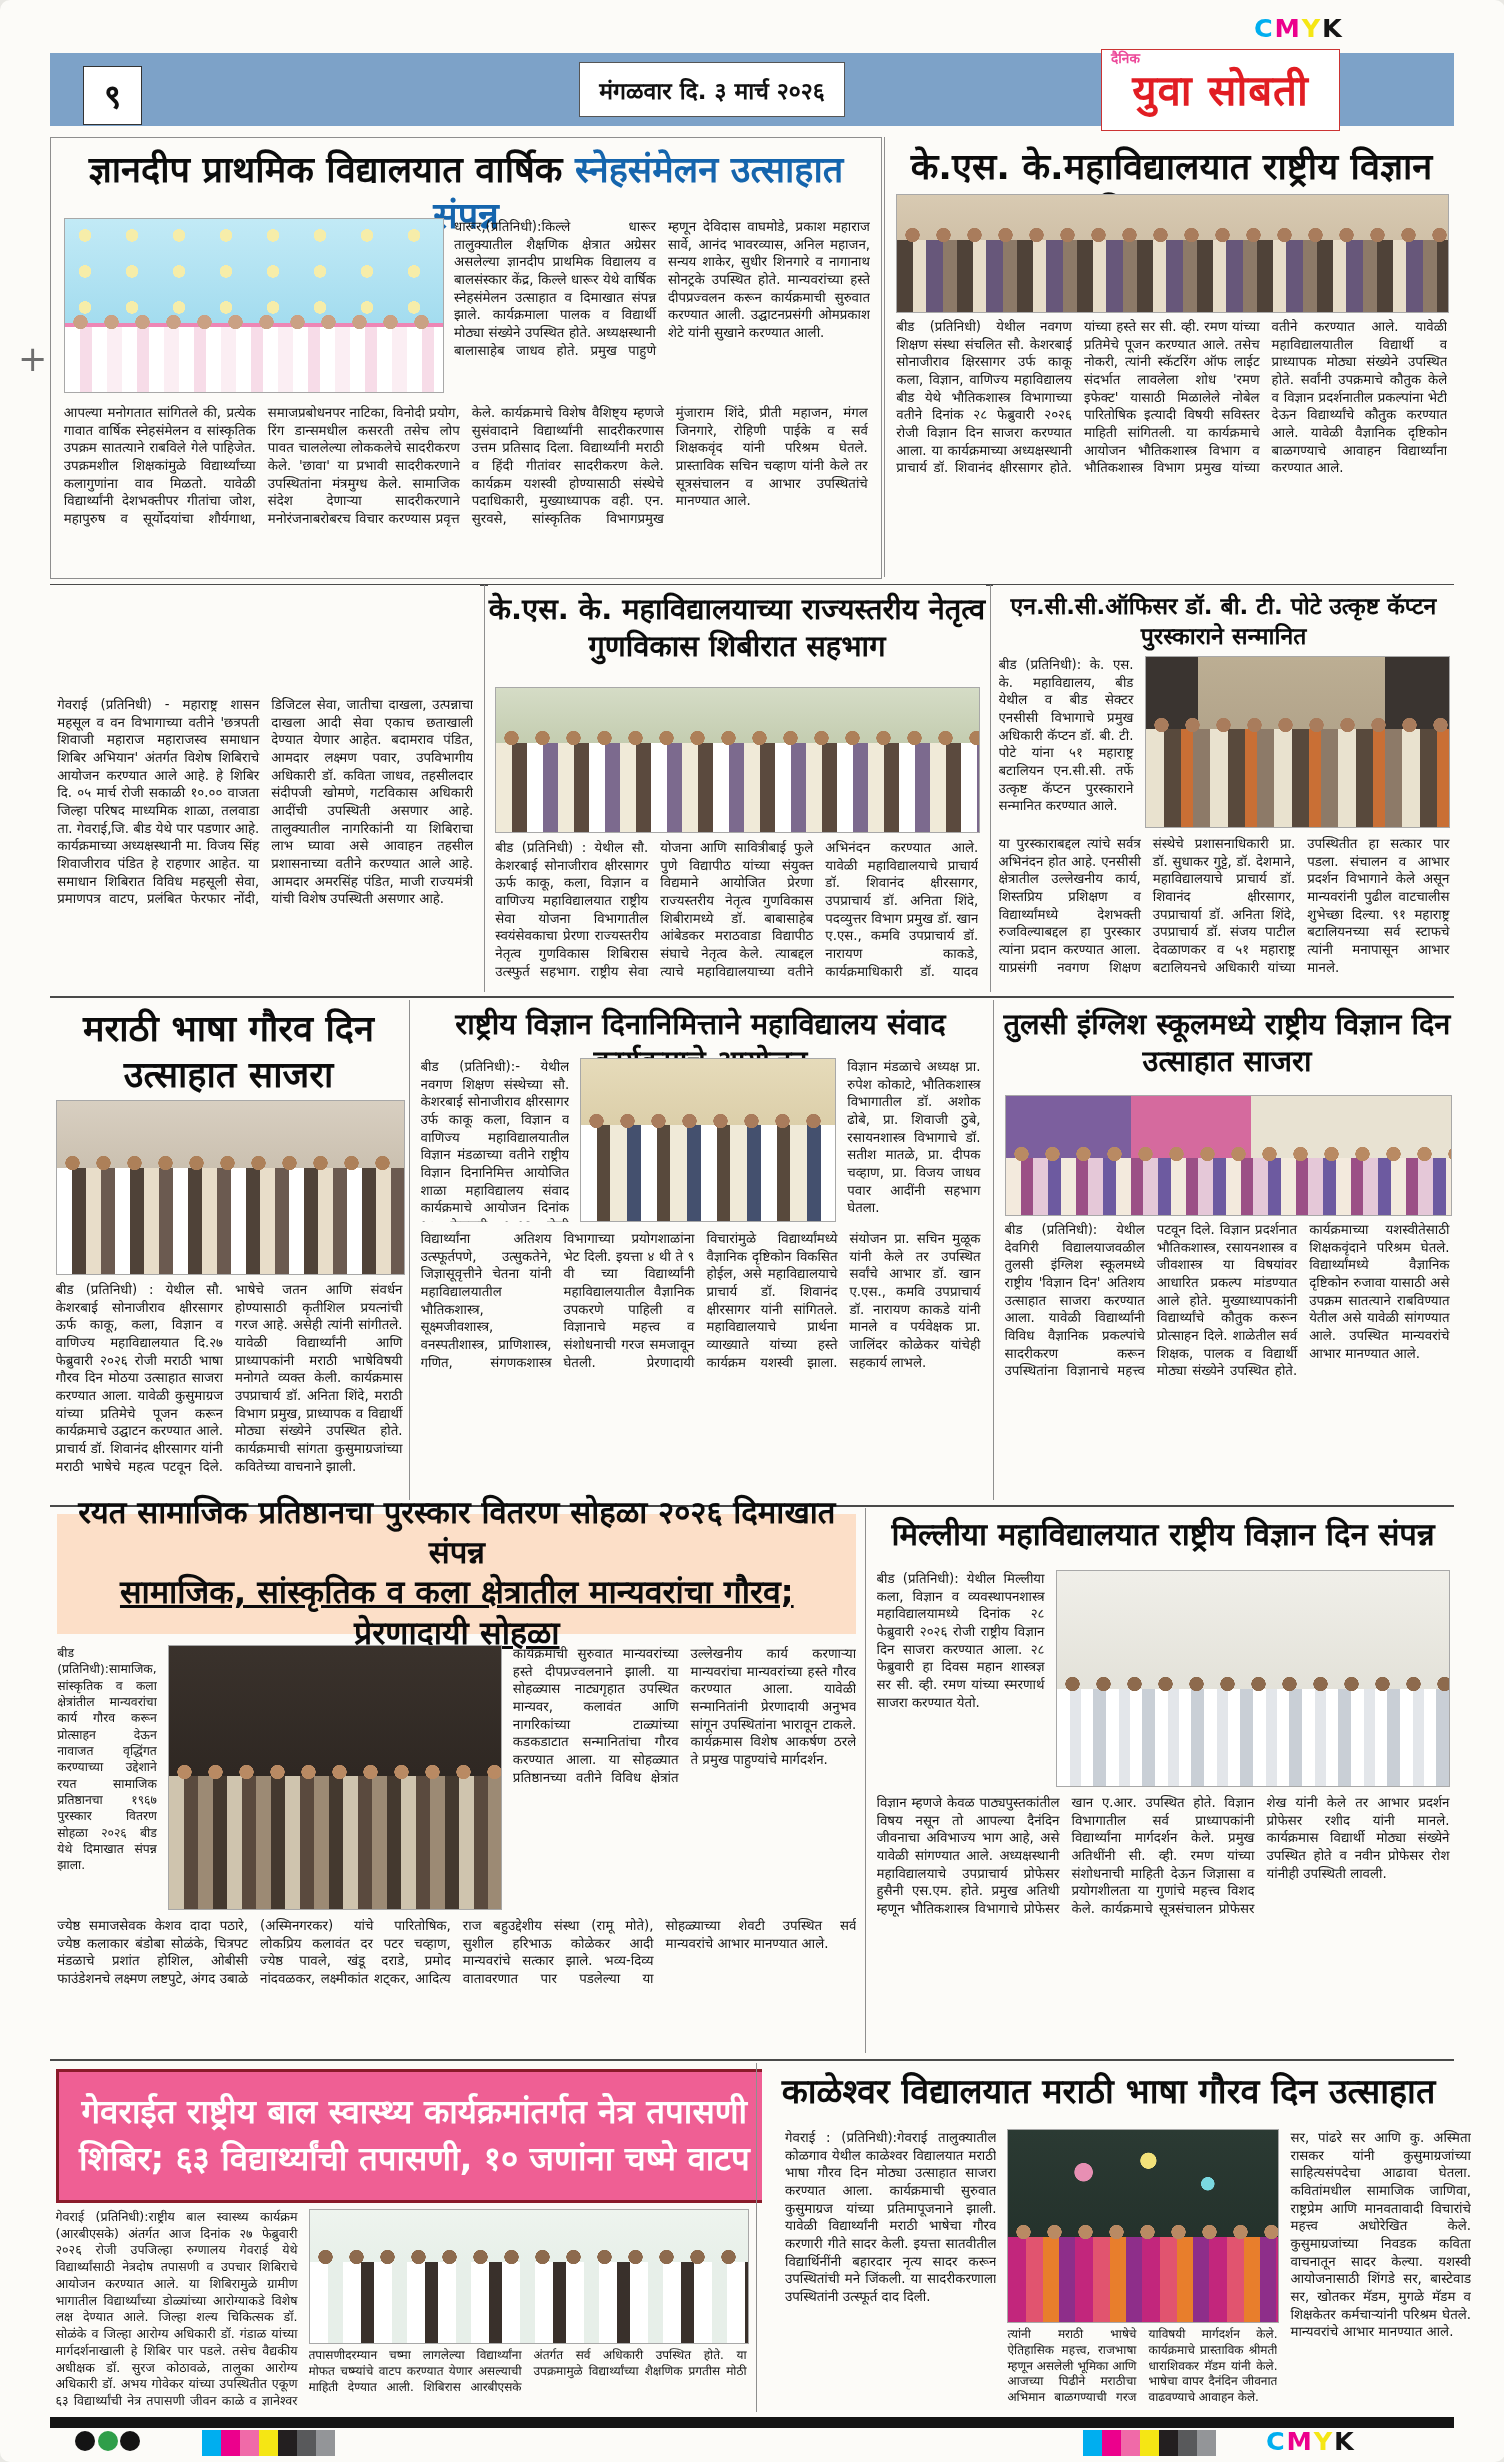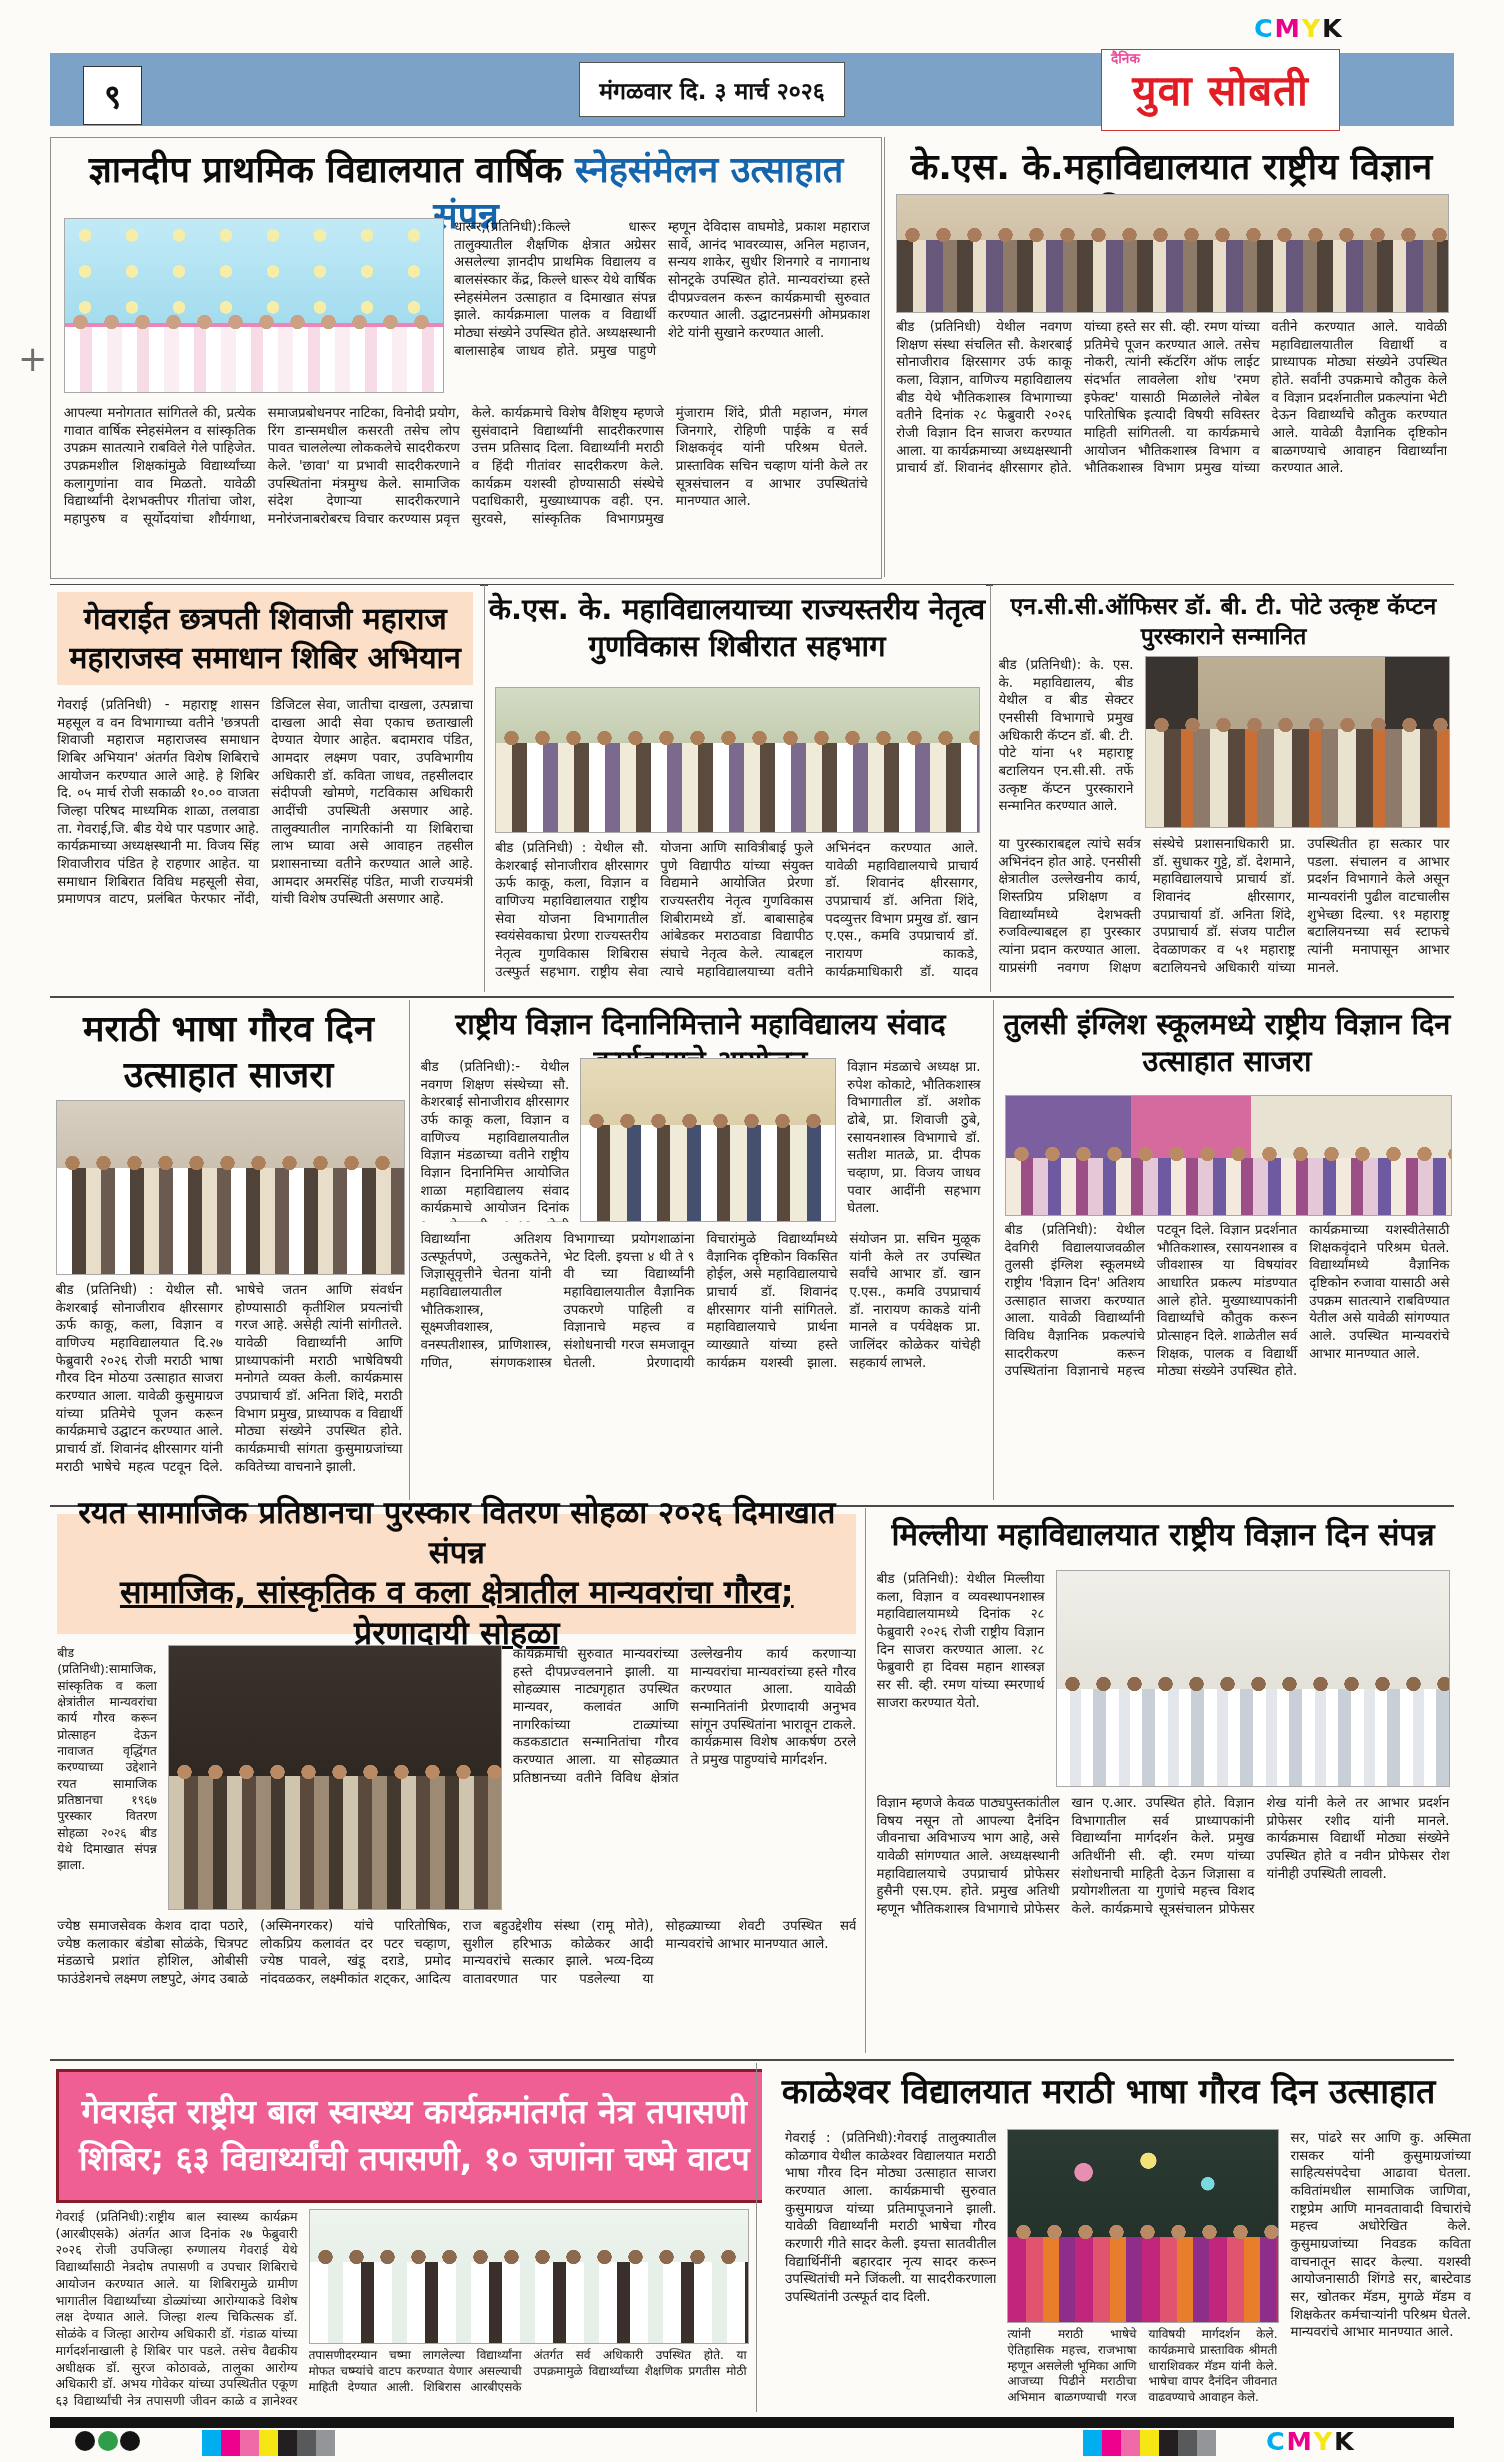--- a/index.html
+++ b/index.html
@@ -1,17 +1,17 @@
 <!DOCTYPE html>
 <html style="font-size:14.6px"><head>
 <meta charset="utf-8">
 <style>
   html,body{margin:0;padding:0;background:#e9e8e4;}
   #page{position:relative;width:1505px;height:2462px;background:#fcfbf8;
-        font-family:"DejaVu Sans","Liberation Sans",sans-serif;color:#111;overflow:hidden;margin:0 auto;}
+        font-family:"DejaVu Sans","Liberation Sans",sans-serif;color:#111;overflow:hidden;margin:0 auto;border-radius:10px;}
   .art{position:absolute;background:#fcfbf8;}
   .bodytxt{font-size:13.3px;line-height:1.33;text-align:justify;overflow:hidden;color:#161616;}
   .cols2{columns:2;column-gap:12px}
   .cols3{columns:3;column-gap:12px}
   .cols4{columns:4;column-gap:12px}
   .hl{font-weight:700;text-align:center;line-height:1.28;color:#0c0c0c;}
   .flexrow{position:absolute;display:flex;gap:11px;}
   .vline{position:absolute;width:1.4px;background:#8f8f8f;}
   .hline{position:absolute;left:50px;width:1404px;height:1.8px;background:#4a4a4a;}
   .plus{position:absolute;font-size:35px;color:#6e6e6e;font-weight:400;}
@@ -111,21 +111,20 @@
     <div class="hl" style="padding-top:7.3px;font-size:36px;">के.एस. के.महाविद्यालयात राष्ट्रीय विज्ञान दिन साजरा</div>
     <div class="ph ph-b" style="left:7.3px;top:57px;width:551px;height:117px;">
       <div class="crowd" style="height:74%;"></div>
     </div>
     <div class="bodytxt cols3" style="position:absolute;left:7.3px;top:181px;width:551px;height:252px;">बीड (प्रतिनिधी) येथील नवगण शिक्षण संस्था संचलित सौ. केशरबाई सोनाजीराव क्षिरसागर उर्फ काकू कला, विज्ञान, वाणिज्य महाविद्यालय बीड येथे भौतिकशास्त्र विभागाच्या वतीने दिनांक २८ फेब्रुवारी २०२६ रोजी विज्ञान दिन साजरा करण्यात आला. या कार्यक्रमाच्या अध्यक्षस्थानी प्राचार्य डॉ. शिवानंद क्षीरसागर होते. यांच्या हस्ते सर सी. व्ही. रमण यांच्या प्रतिमेचे पूजन करण्यात आले. तसेच नोकरी, त्यांनी स्कॅटरिंग ऑफ लाईट संदर्भात लावलेला शोध 'रमण इफेक्ट' यासाठी मिळालेले नोबेल पारितोषिक इत्यादी विषयी सविस्तर माहिती सांगितली. या कार्यक्रमाचे आयोजन भौतिकशास्त्र विभाग व भौतिकशास्त्र विभाग प्रमुख यांच्या वतीने करण्यात आले. यावेळी महाविद्यालयातील विद्यार्थी व प्राध्यापक मोठ्या संख्येने उपस्थित होते. सर्वांनी उपक्रमाचे कौतुक केले व विज्ञान प्रदर्शनातील प्रकल्पांना भेटी देऊन विद्यार्थ्यांचे कौतुक करण्यात आले. यावेळी वैज्ञानिक दृष्टिकोन बाळगण्याचे आवाहन विद्यार्थ्यांना करण्यात आले.</div>
   </div>
 
   <div class="hline" style="top:584px;"></div>
 
   <div class="art" style="left:50px;top:585px;width:430px;height:407px;">
-    <div class="head-peach hl" style="left:7.3px;top:7.3px;width:416px;height:93px;font-size:30px;">गेवराईत छत्रपती शिवाजी महाराज महाराजस्व समाधान शिबिर अभियान</div>
     <div class="bodytxt cols2" style="position:absolute;left:7.3px;top:111px;width:416px;height:288px;">गेवराई (प्रतिनिधी) - महाराष्ट्र शासन महसूल व वन विभागाच्या वतीने 'छत्रपती शिवाजी महाराज महाराजस्व समाधान शिबिर अभियान' अंतर्गत विशेष शिबिराचे आयोजन करण्यात आले आहे. हे शिबिर दि. ०५ मार्च रोजी सकाळी १०.०० वाजता जिल्हा परिषद माध्यमिक शाळा, तलवाडा ता. गेवराई,जि. बीड येथे पार पडणार आहे. कार्यक्रमाच्या अध्यक्षस्थानी मा. विजय सिंह शिवाजीराव पंडित हे राहणार आहेत. या समाधान शिबिरात विविध महसूली सेवा, प्रमाणपत्र वाटप, प्रलंबित फेरफार नोंदी, डिजिटल सेवा, जातीचा दाखला, उत्पन्नाचा दाखला आदी सेवा एकाच छताखाली देण्यात येणार आहेत. बदामराव पंडित, आमदार लक्ष्मण पवार, उपविभागीय अधिकारी डॉ. कविता जाधव, तहसीलदार संदीपजी खोमणे, गटविकास अधिकारी आदींची उपस्थिती असणार आहे. तालुक्यातील नागरिकांनी या शिबिराचा लाभ घ्यावा असे आवाहन तहसील प्रशासनाच्या वतीने करण्यात आले आहे. आमदार अमरसिंह पंडित, माजी राज्यमंत्री यांची विशेष उपस्थिती असणार आहे.</div>
   </div>
 
   <div class="art" style="left:488px;top:585px;width:498px;height:407px;">
     <div class="hl" style="padding-top:5.5px;font-size:29px;">के.एस. के. महाविद्यालयाच्या राज्यस्तरीय नेतृत्व गुणविकास शिबीरात सहभाग</div>
     <div class="ph ph-d" style="left:7.3px;top:102px;width:483px;height:144px;">
       <div class="crowd" style="height:72%;"></div>
     </div>
     <div class="bodytxt cols3" style="position:absolute;left:7.3px;top:254px;width:483px;height:148px;">बीड (प्रतिनिधी) : येथील सौ. केशरबाई सोनाजीराव क्षीरसागर ऊर्फ काकू, कला, विज्ञान व वाणिज्य महाविद्यालयात राष्ट्रीय सेवा योजना विभागातील स्वयंसेवकाचा प्रेरणा राज्यस्तरीय नेतृत्व गुणविकास शिबिरास उत्स्फुर्त सहभाग. राष्ट्रीय सेवा योजना आणि सावित्रीबाई फुले पुणे विद्यापीठ यांच्या संयुक्त विद्यमाने आयोजित प्रेरणा राज्यस्तरीय नेतृत्व गुणविकास शिबीरामध्ये डॉ. बाबासाहेब आंबेडकर मराठवाडा विद्यापीठ संघाचे नेतृत्व केले. त्याबद्दल त्याचे महाविद्यालयाच्या वतीने अभिनंदन करण्यात आले. यावेळी महाविद्यालयाचे प्राचार्य डॉ. शिवानंद क्षीरसागर, उपप्राचार्य डॉ. अनिता शिंदे, पदव्युत्तर विभाग प्रमुख डॉ. खान ए.एस., कमवि उपप्राचार्य डॉ. नारायण काकडे, कार्यक्रमाधिकारी डॉ. यादव घोडके, डॉ. पल्लवी इरलापले, डॉ. समद इनाई, डॉ. किरण सय्यद, प्रकाश गायकवाड आदी उपस्थित होते.</div>
   </div>

